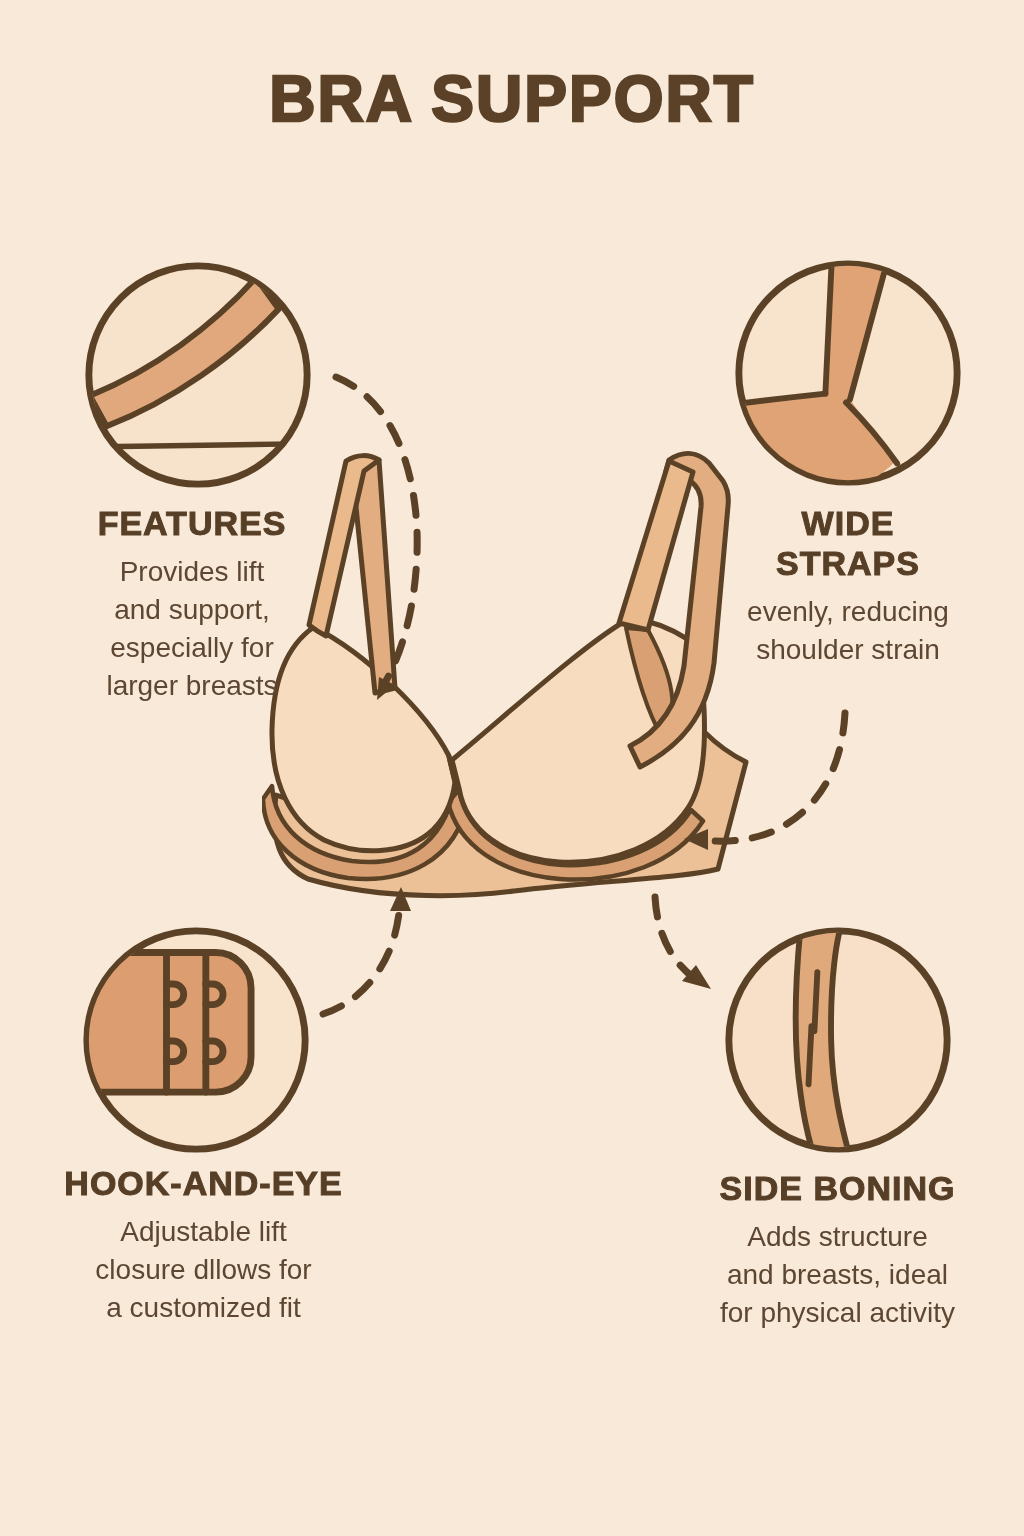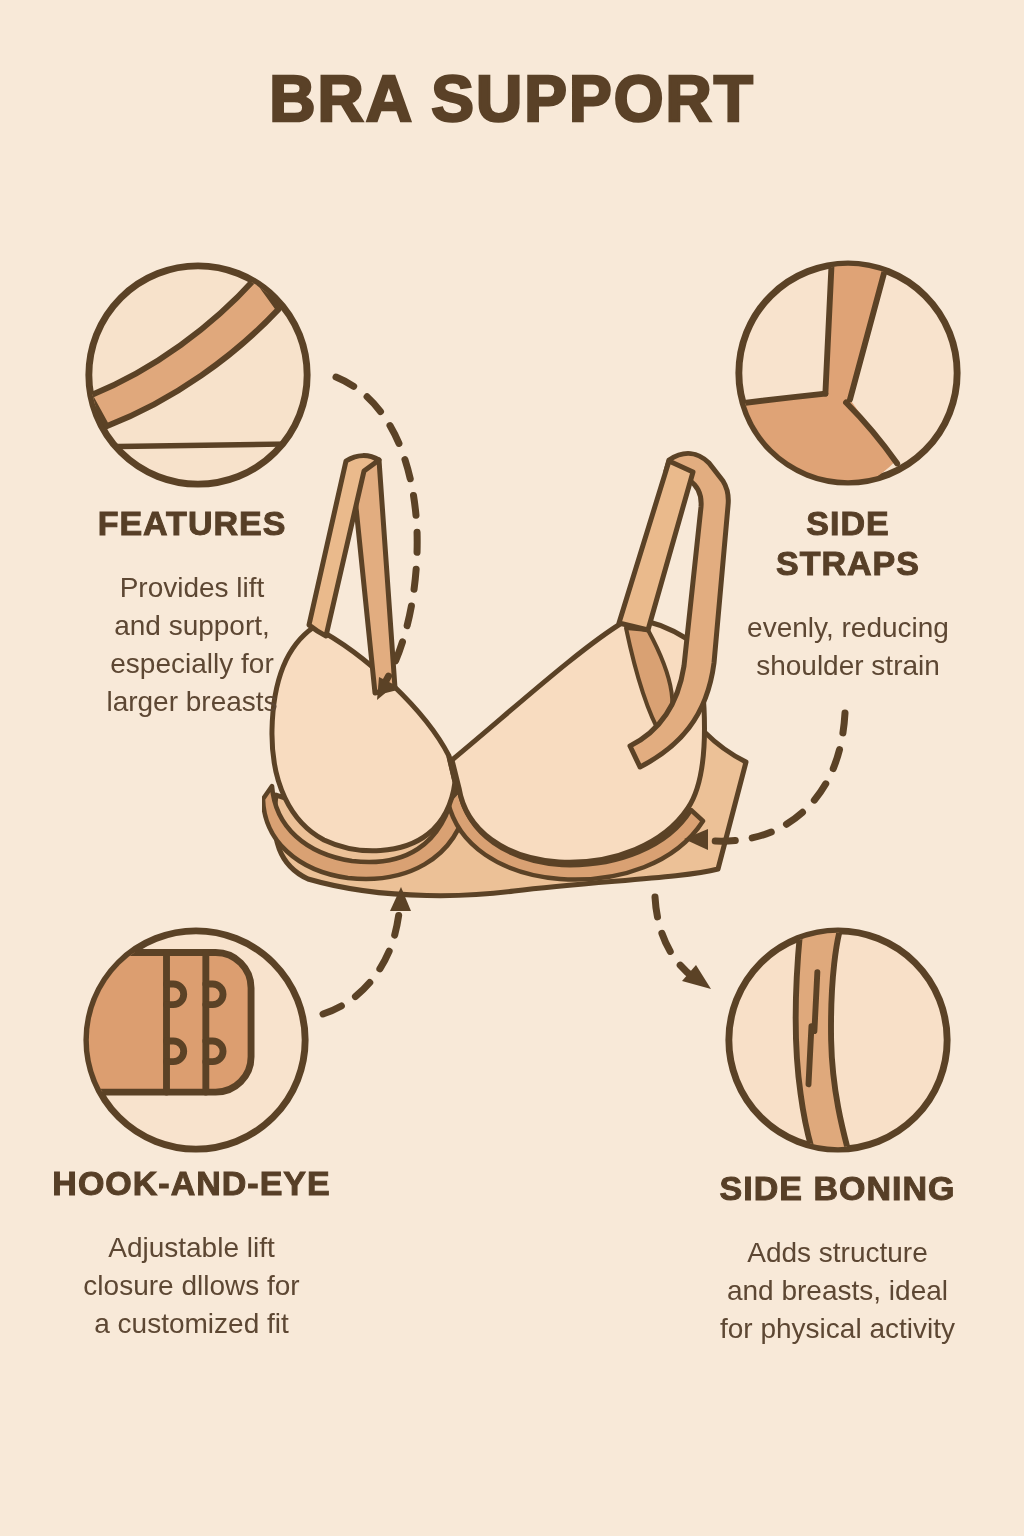--- a/index.html
+++ b/index.html
@@ -7,21 +7,21 @@
        background:#f8e9d8;font-family:"Liberation Sans",sans-serif;}
   .stage{position:absolute;inset:0;width:1024px;height:1536px;}
 
   .main-title{position:absolute;left:0;top:52px;width:1024px;text-align:center;
     font-size:64px;line-height:94px;font-weight:bold;letter-spacing:2px;
     color:#5a4127;-webkit-text-stroke:2.5px #5a4127;}
 
   .feature-block{position:absolute;text-align:center;}
   .feature-title{font-weight:bold;font-size:34px;line-height:40px;letter-spacing:1px;
     color:#573f27;-webkit-text-stroke:1px #573f27;}
-  .feature-desc{margin-top:26px;font-size:28px;line-height:38px;color:#5d4733;}
+  .feature-desc{margin-top:10px;font-size:28px;line-height:38px;color:#5d4733;}
 
   .circle-illo{position:absolute;}
   svg{display:block;}
   .arrows{position:absolute;left:0;top:0;pointer-events:none;}
 </style>
 </head>
 <body>
 
 <div class="stage">
 
@@ -151,30 +151,30 @@
     <div class="feature-desc">
         <div>Provides lift</div>
         <div>and support,</div>
         <div>especially for</div>
         <div>larger breasts</div>
       </div>
   </div>
 
   <div class="feature-block" style="left:692px;top:503px;width:312px;">
     <div class="feature-title">
-        <div>SIDE</div>
+        <div>WIDE</div>
         <div>STRAPS</div>
       </div>
     <div class="feature-desc">
         <div>evenly, reducing</div>
         <div>shoulder strain</div>
       </div>
   </div>
 
-  <div class="feature-block" style="left:4px;top:1163px;width:375px;">
+  <div class="feature-block" style="left:16px;top:1163px;width:375px;">
     <div class="feature-title">
         <div>HOOK-AND-EYE</div>
       </div>
     <div class="feature-desc">
         <div>Adjustable lift</div>
         <div>closure dllows for</div>
         <div>a customized fit</div>
       </div>
   </div>
 

